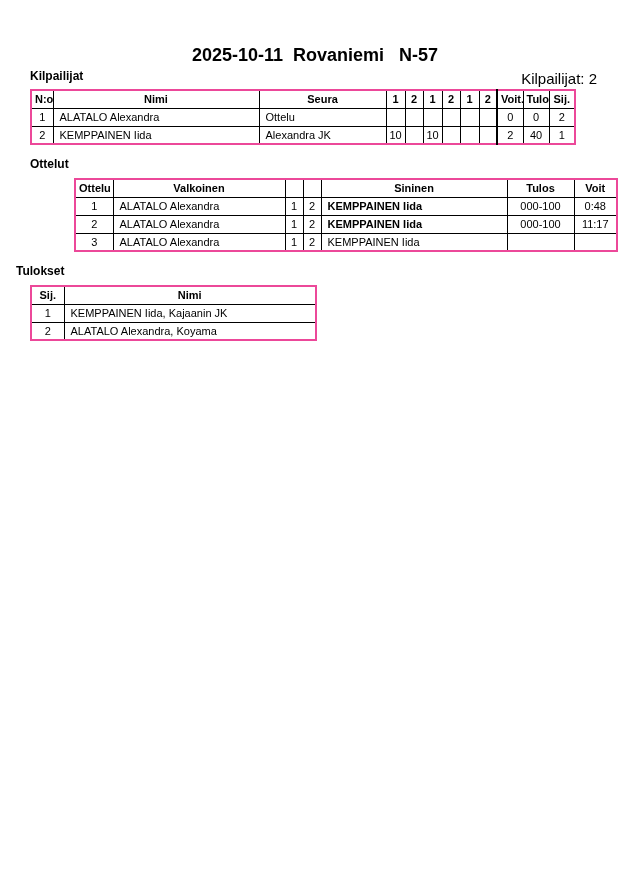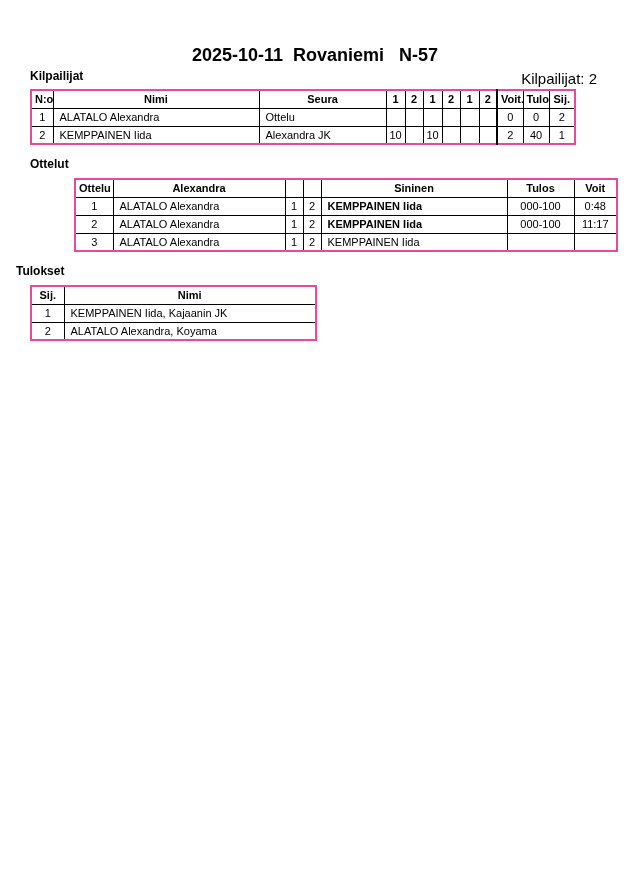--- a/index.html
+++ b/index.html
@@ -134,21 +134,21 @@
         <col style="width:172px">
         <col style="width:18px">
       <col style="width:18px">
         <col style="width:186px">
         <col style="width:67px">
       <col style="width:43px">
     </colgroup>
     <thead>
       <tr>
         <th>Ottelu</th>
-        <th>Alexandra</th>
+        <th>Valkoinen</th>
         <th></th>
         <th></th>
         <th>Sininen</th>
         <th>Tulos</th>
         <th>Voit</th>
       </tr>
     </thead>
     <tbody>
       <tr>
         <td class="center">1</td>

